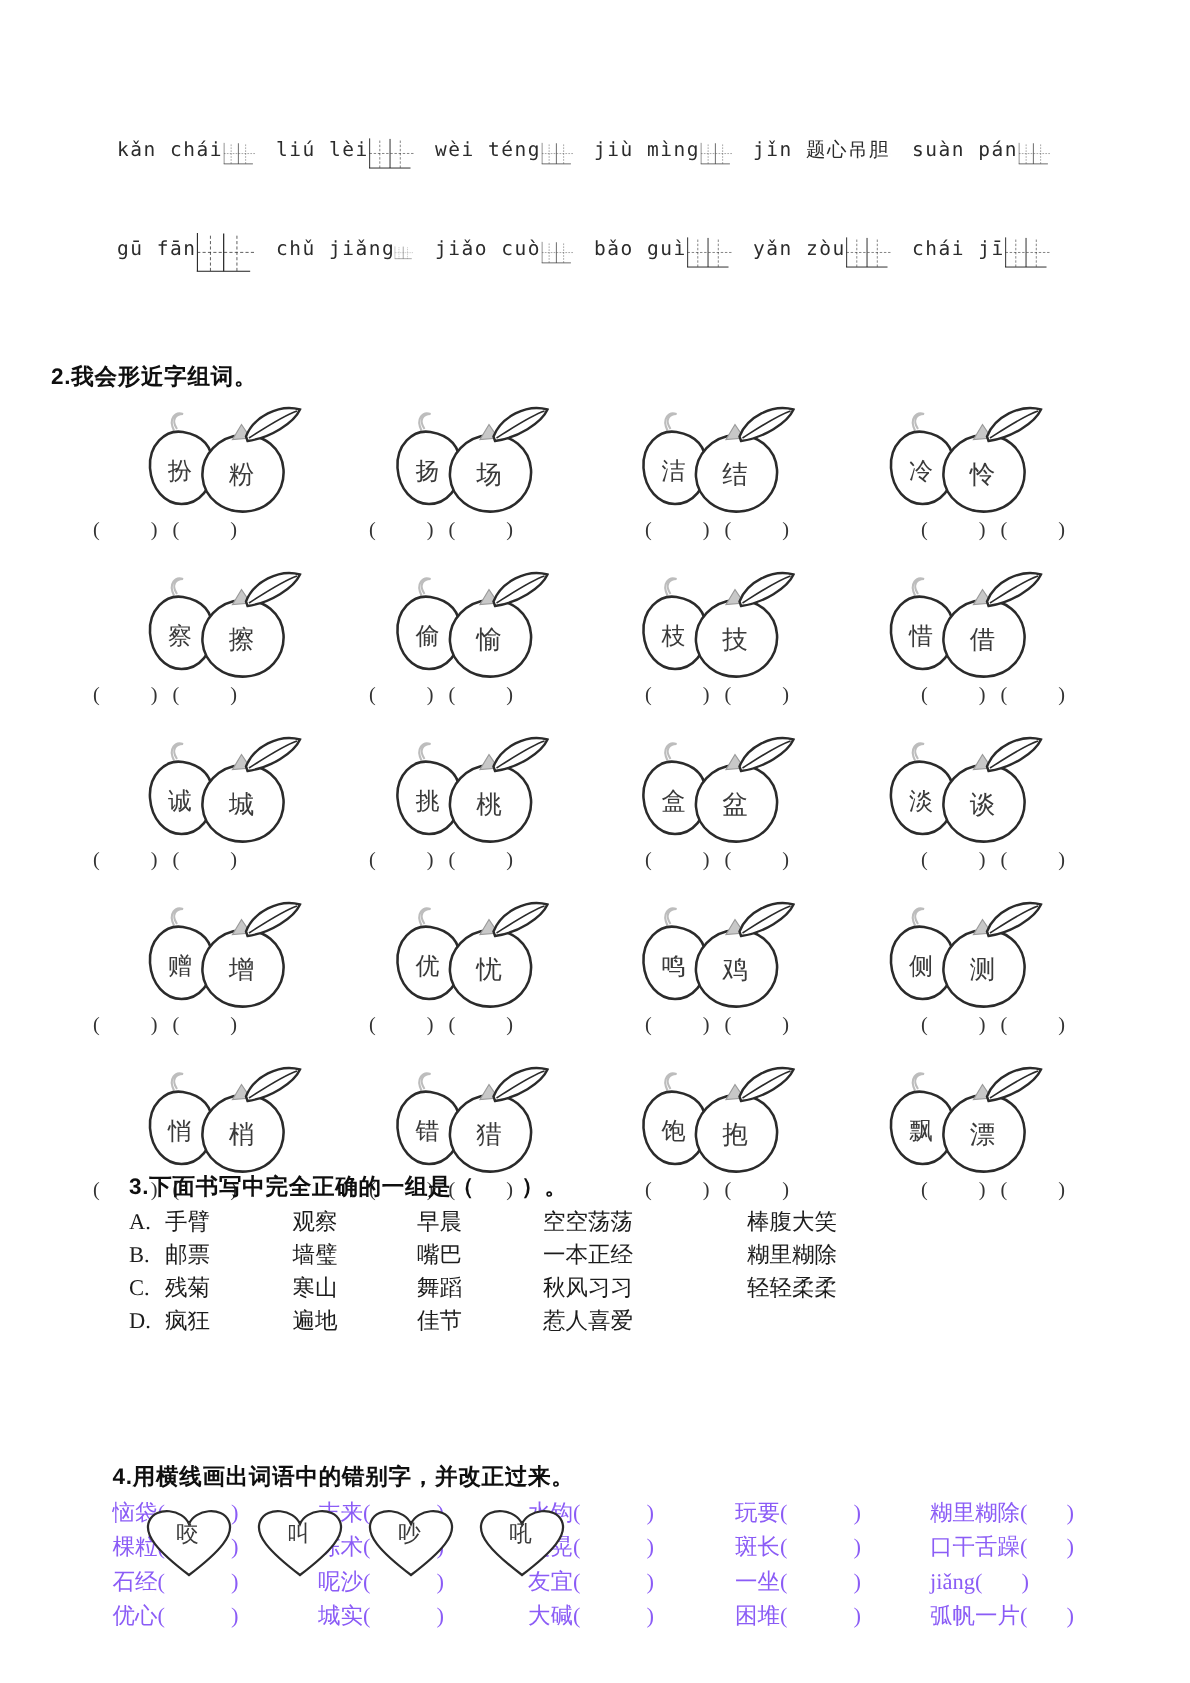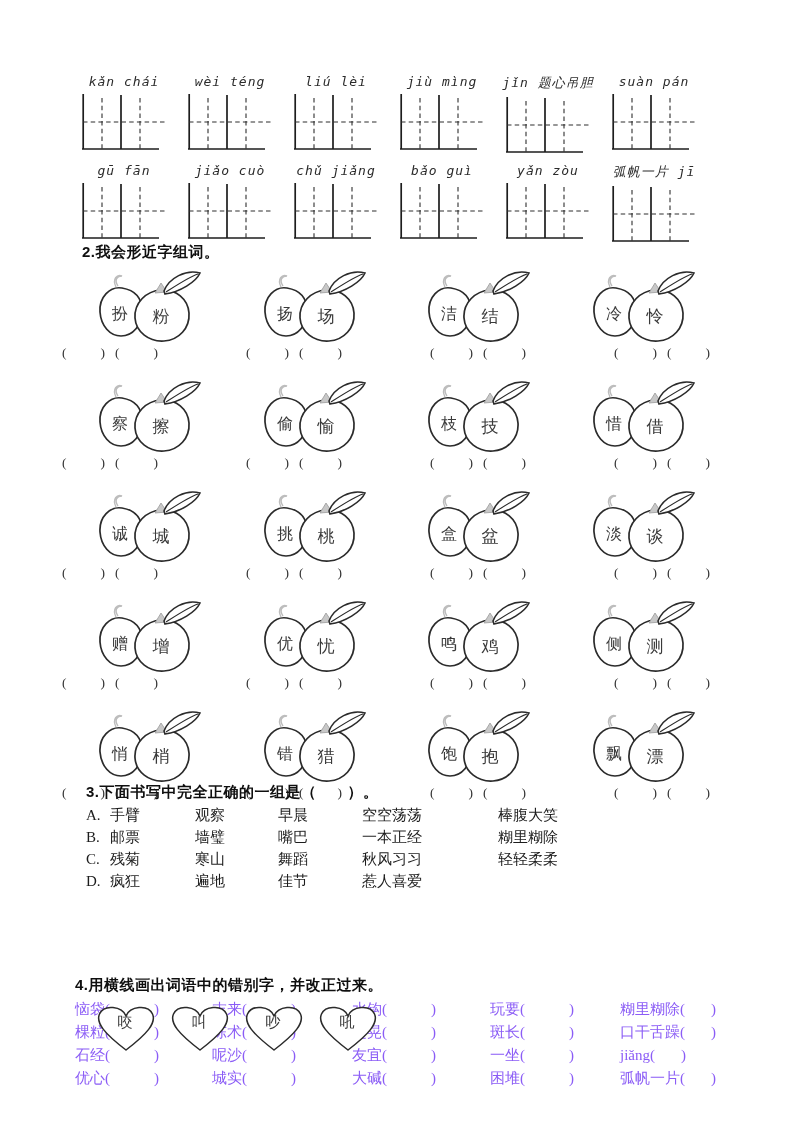--- a/index.html
+++ b/index.html
@@ -3,33 +3,33 @@
 <meta charset="utf-8">
 <style>
   html,body{margin:0;padding:0;background:#ffffff;}
   .sheet{position:relative;width:793px;height:1122px;background:#fff;overflow:hidden;
          font-family:"Liberation Serif",serif;color:#1c1c1c;}
 
   
   .pinyin-block{position:absolute;top:74px;left:78px;width:622px;}
   .py-row{display:flex;justify-content:space-between;}
   .py-row + .py-row{margin-top:9px;}
-  .py-item{display:flex;flex-direction:column;align-items:center;width:92px;font-style:italic;}
+  .py-item{display:flex;align-items:center;width:92px;}
   .py-label{font-family:"DejaVu Sans Mono",monospace;font-size:13px;letter-spacing:1px;
             color:#2b2b2b;margin-bottom:5px;white-space:nowrap;}
   .wgrid .s{stroke:#1d1d1d;stroke-width:1.7;fill:none;}
   .wgrid .d{stroke:#2f2f2f;stroke-width:1.1;fill:none;stroke-dasharray:4.5 3.2;}
 
   
   .sec-title{margin:0;font-family:"Liberation Sans",sans-serif;font-weight:bold;
              font-size:15px;color:#0f0f0f;letter-spacing:.5px;line-height:18px;}
 
   
   .matching{position:absolute;top:243px;left:0;width:793px;}
-  .matching .sec-title{margin-left:82px;}
+  .matching .sec-title{margin-left:34px;}
   .m-row{height:104px;}
   .apple-row{margin:6px 0 0 95px;width:606px;display:flex;justify-content:space-between;align-items:flex-end;}
   .apple .ap{fill:#ffffff;stroke:#2b2b2b;stroke-width:1.7;}
   .apple .leaf{fill:#ffffff;stroke:#2b2b2b;stroke-width:1.6;}
   .apple .vein{fill:none;stroke:#2b2b2b;stroke-width:1.1;}
   .apple .curl{fill:none;stroke:#bdbdbd;stroke-width:1.4;}
   .apple .stem-tri{fill:#c8c8c8;stroke:#9a9a9a;stroke-width:.8;}
   .apple .ach{font-family:"Liberation Serif",serif;font-size:16px;fill:#3a3a3a;text-anchor:middle;}
   .apple .ach.big{font-size:17px;}
   .paren-row{margin:2px 0 0 62px;width:648px;display:flex;justify-content:space-between;
@@ -72,32 +72,32 @@
           <svg class="wgrid" width="84" height="57" viewBox="0 0 84 57">
             <line class="s" x1="1.2" y1="0" x2="1.2" y2="55"></line>
             <line class="s" x1="0" y1="55" x2="77" y2="55"></line>
             <line class="s" x1="39" y1="1" x2="39" y2="55"></line>
             <line class="d" x1="1" y1="28" x2="84" y2="28"></line>
             <line class="d" x1="20" y1="4" x2="20" y2="55"></line>
             <line class="d" x1="58" y1="4" x2="58" y2="55"></line>
           </svg>
         </div>
         <div class="py-item">
+          <span class="py-label">liú lèi</span>
+          <svg class="wgrid" width="84" height="57" viewBox="0 0 84 57">
+            <line class="s" x1="1.2" y1="0" x2="1.2" y2="55"></line>
+            <line class="s" x1="0" y1="55" x2="77" y2="55"></line>
+            <line class="s" x1="39" y1="1" x2="39" y2="55"></line>
+            <line class="d" x1="1" y1="28" x2="84" y2="28"></line>
+            <line class="d" x1="20" y1="4" x2="20" y2="55"></line>
+            <line class="d" x1="58" y1="4" x2="58" y2="55"></line>
+          </svg>
+        </div>
+        <div class="py-item">
           <span class="py-label">wèi téng</span>
-          <svg class="wgrid" width="84" height="57" viewBox="0 0 84 57">
-            <line class="s" x1="1.2" y1="0" x2="1.2" y2="55"></line>
-            <line class="s" x1="0" y1="55" x2="77" y2="55"></line>
-            <line class="s" x1="39" y1="1" x2="39" y2="55"></line>
-            <line class="d" x1="1" y1="28" x2="84" y2="28"></line>
-            <line class="d" x1="20" y1="4" x2="20" y2="55"></line>
-            <line class="d" x1="58" y1="4" x2="58" y2="55"></line>
-          </svg>
-        </div>
-        <div class="py-item">
-          <span class="py-label">liú lèi</span>
           <svg class="wgrid" width="84" height="57" viewBox="0 0 84 57">
             <line class="s" x1="1.2" y1="0" x2="1.2" y2="55"></line>
             <line class="s" x1="0" y1="55" x2="77" y2="55"></line>
             <line class="s" x1="39" y1="1" x2="39" y2="55"></line>
             <line class="d" x1="1" y1="28" x2="84" y2="28"></line>
             <line class="d" x1="20" y1="4" x2="20" y2="55"></line>
             <line class="d" x1="58" y1="4" x2="58" y2="55"></line>
           </svg>
         </div>
         <div class="py-item">
@@ -140,42 +140,42 @@
           <svg class="wgrid" width="84" height="57" viewBox="0 0 84 57">
             <line class="s" x1="1.2" y1="0" x2="1.2" y2="55"></line>
             <line class="s" x1="0" y1="55" x2="77" y2="55"></line>
             <line class="s" x1="39" y1="1" x2="39" y2="55"></line>
             <line class="d" x1="1" y1="28" x2="84" y2="28"></line>
             <line class="d" x1="20" y1="4" x2="20" y2="55"></line>
             <line class="d" x1="58" y1="4" x2="58" y2="55"></line>
           </svg>
         </div>
         <div class="py-item">
+          <span class="py-label">chǔ jiǎng</span>
+          <svg class="wgrid" width="84" height="57" viewBox="0 0 84 57">
+            <line class="s" x1="1.2" y1="0" x2="1.2" y2="55"></line>
+            <line class="s" x1="0" y1="55" x2="77" y2="55"></line>
+            <line class="s" x1="39" y1="1" x2="39" y2="55"></line>
+            <line class="d" x1="1" y1="28" x2="84" y2="28"></line>
+            <line class="d" x1="20" y1="4" x2="20" y2="55"></line>
+            <line class="d" x1="58" y1="4" x2="58" y2="55"></line>
+          </svg>
+        </div>
+        <div class="py-item">
           <span class="py-label">jiǎo cuò</span>
           <svg class="wgrid" width="84" height="57" viewBox="0 0 84 57">
             <line class="s" x1="1.2" y1="0" x2="1.2" y2="55"></line>
             <line class="s" x1="0" y1="55" x2="77" y2="55"></line>
             <line class="s" x1="39" y1="1" x2="39" y2="55"></line>
             <line class="d" x1="1" y1="28" x2="84" y2="28"></line>
             <line class="d" x1="20" y1="4" x2="20" y2="55"></line>
             <line class="d" x1="58" y1="4" x2="58" y2="55"></line>
           </svg>
         </div>
         <div class="py-item">
-          <span class="py-label">chǔ jiǎng</span>
-          <svg class="wgrid" width="84" height="57" viewBox="0 0 84 57">
-            <line class="s" x1="1.2" y1="0" x2="1.2" y2="55"></line>
-            <line class="s" x1="0" y1="55" x2="77" y2="55"></line>
-            <line class="s" x1="39" y1="1" x2="39" y2="55"></line>
-            <line class="d" x1="1" y1="28" x2="84" y2="28"></line>
-            <line class="d" x1="20" y1="4" x2="20" y2="55"></line>
-            <line class="d" x1="58" y1="4" x2="58" y2="55"></line>
-          </svg>
-        </div>
-        <div class="py-item">
           <span class="py-label">bǎo guì</span>
           <svg class="wgrid" width="84" height="57" viewBox="0 0 84 57">
             <line class="s" x1="1.2" y1="0" x2="1.2" y2="55"></line>
             <line class="s" x1="0" y1="55" x2="77" y2="55"></line>
             <line class="s" x1="39" y1="1" x2="39" y2="55"></line>
             <line class="d" x1="1" y1="28" x2="84" y2="28"></line>
             <line class="d" x1="20" y1="4" x2="20" y2="55"></line>
             <line class="d" x1="58" y1="4" x2="58" y2="55"></line>
           </svg>
         </div>
@@ -184,21 +184,21 @@
           <svg class="wgrid" width="84" height="57" viewBox="0 0 84 57">
             <line class="s" x1="1.2" y1="0" x2="1.2" y2="55"></line>
             <line class="s" x1="0" y1="55" x2="77" y2="55"></line>
             <line class="s" x1="39" y1="1" x2="39" y2="55"></line>
             <line class="d" x1="1" y1="28" x2="84" y2="28"></line>
             <line class="d" x1="20" y1="4" x2="20" y2="55"></line>
             <line class="d" x1="58" y1="4" x2="58" y2="55"></line>
           </svg>
         </div>
         <div class="py-item">
-          <span class="py-label">弧帆一片 jī</span>
+          <span class="py-label">chái jī</span>
           <svg class="wgrid" width="84" height="57" viewBox="0 0 84 57">
             <line class="s" x1="1.2" y1="0" x2="1.2" y2="55"></line>
             <line class="s" x1="0" y1="55" x2="77" y2="55"></line>
             <line class="s" x1="39" y1="1" x2="39" y2="55"></line>
             <line class="d" x1="1" y1="28" x2="84" y2="28"></line>
             <line class="d" x1="20" y1="4" x2="20" y2="55"></line>
             <line class="d" x1="58" y1="4" x2="58" y2="55"></line>
           </svg>
         </div>
       </div>

